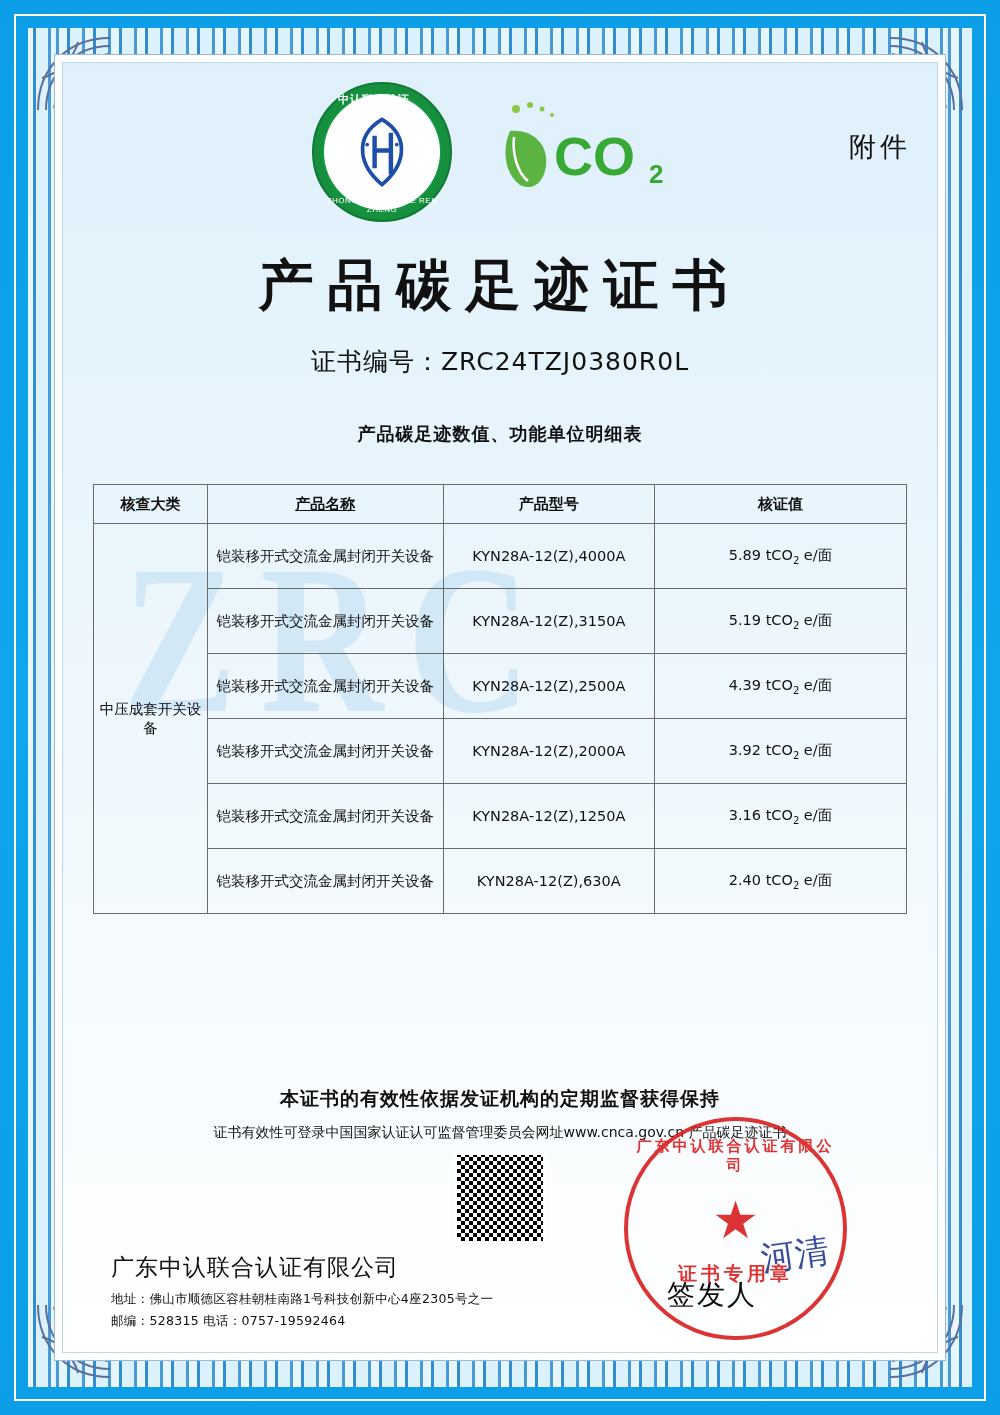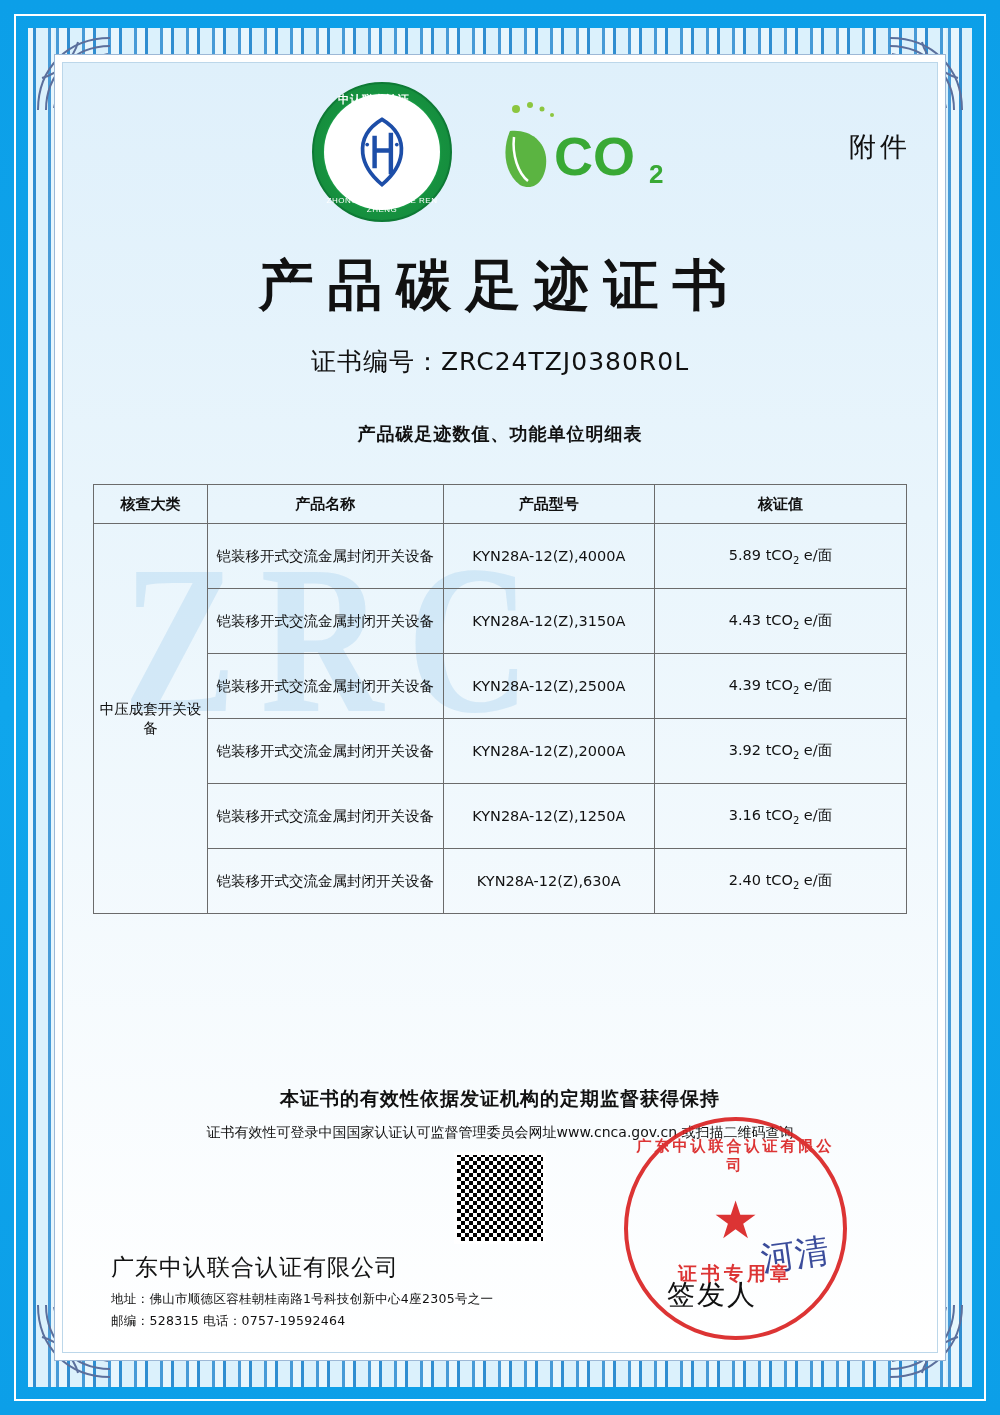--- a/index.html
+++ b/index.html
@@ -171,21 +171,21 @@
     vertical-align:middle;
     padding:6px 4px;
     margin-left:44px;
   }
   table.cert th{
     font-weight:bold;
     height:26px;
     font-size:15px;
   }
   .col-cat{width:14%;}
-  .col-name{width:29%;}
+  .col-name{width:29%;text-decoration:underline;}
   .col-model{width:26%;}
   .col-value{width:31%;}
   td.prodname{line-height:1.55;height:52px;padding:4px 14px;}
   td.value sub{font-size:10px;}
   
   .footer{
     position:absolute;
     left:0;right:0;bottom:0;
     padding:0 30px 22px 30px;
   }
@@ -395,21 +395,21 @@
         <tbody>
           <tr>
             <td rowspan="6" class="col-cat">中压成套开关设备</td>
             <td class="prodname">铠装移开式交流金属封闭开关设备</td>
             <td>KYN28A-12(Z),4000A</td>
             <td class="value"><span>5.89 tCO</span><sub>2</sub><span> e/面</span></td>
           </tr>
           <tr>
             <td class="prodname">铠装移开式交流金属封闭开关设备</td>
             <td>KYN28A-12(Z),3150A</td>
-            <td class="value"><span>4.43 tCO</span><sub>2</sub><span> e/面</span></td>
+            <td class="value"><span>5.19 tCO</span><sub>2</sub><span> e/面</span></td>
           </tr>
           <tr>
             <td class="prodname">铠装移开式交流金属封闭开关设备</td>
             <td>KYN28A-12(Z),2500A</td>
             <td class="value"><span>4.39 tCO</span><sub>2</sub><span> e/面</span></td>
           </tr>
           <tr>
             <td class="prodname">铠装移开式交流金属封闭开关设备</td>
             <td>KYN28A-12(Z),2000A</td>
             <td class="value"><span>3.92 tCO</span><sub>2</sub><span> e/面</span></td>
@@ -423,21 +423,21 @@
             <td class="prodname">铠装移开式交流金属封闭开关设备</td>
             <td>KYN28A-12(Z),630A</td>
             <td class="value"><span>2.40 tCO</span><sub>2</sub><span> e/面</span></td>
           </tr>
         </tbody>
       </table>
     </div>
 
     <div class="footer">
       <div class="valid-line">本证书的有效性依据发证机构的定期监督获得保持</div>
-      <div class="valid-sub">证书有效性可登录中国国家认证认可监督管理委员会网址www.cnca.gov.cn 或扫描二维码查询</div>
+      <div class="valid-sub">证书有效性可登录中国国家认证认可监督管理委员会网址www.cnca.gov.cn 产品碳足迹证书</div>
 
       <div class="qr"></div>
 
       <div class="org-block">
         <div class="org-name">广东中认联合认证有限公司</div>
         <div class="org-addr">地址：佛山市顺德区容桂朝桂南路1号科技创新中心4座2305号之一</div>
         <div class="org-addr2">邮编：528315    电话：0757-19592464</div>
 
         <div class="signer">签发人</div>
 

